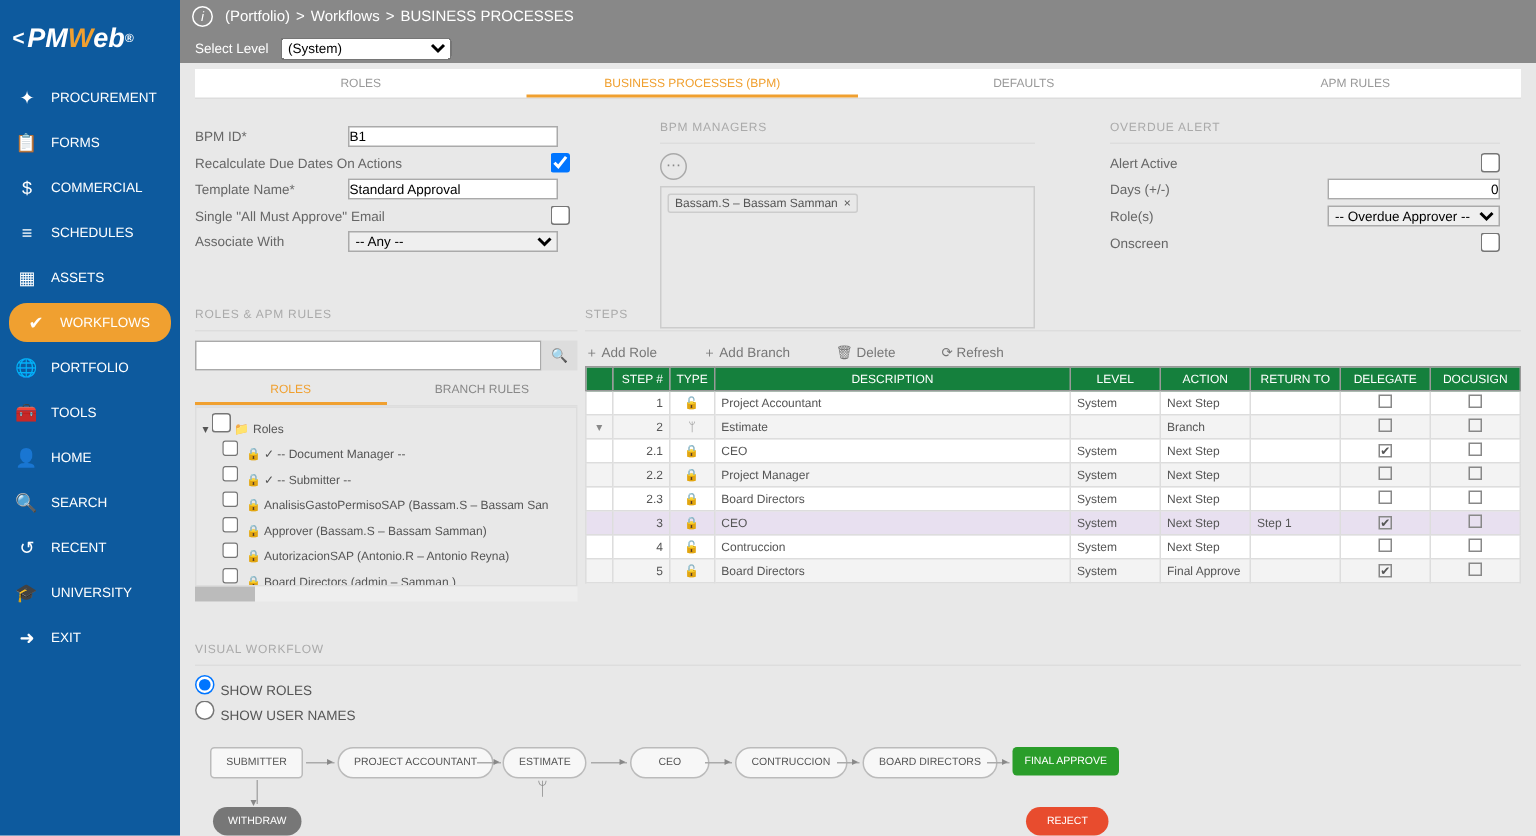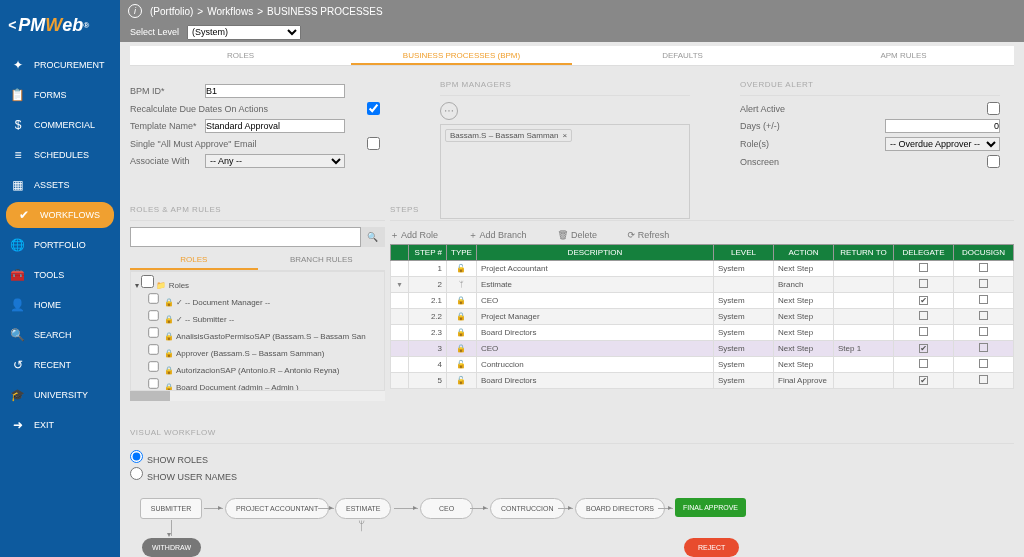--- a/index.html
+++ b/index.html
@@ -26,21 +26,21 @@
 
 .tabstrip { position: absolute; left: 130px; top: 46px; right: 10px; height: 20px; background: #fff; display: flex; font-size: 8px; border-bottom: 1px solid #ddd; }
 .tabstrip .tab { flex: 1; text-align: center; line-height: 20px; color: #999; cursor: pointer; }
 .tabstrip .tab.active { color: #f0a030; border-bottom: 2px solid #f0a030; }
 
 
 .content { position: absolute; left: 130px; top: 70px; right: 10px; bottom: 0; font-size: 9px; color: #555; }
 
 
 .form-row { display: flex; align-items: center; margin-bottom: 4px; }
-.form-row label { width: 75px; color: #666; font-size: 9px; }
+.form-row label { width: 102px; color: #666; font-size: 9px; }
 .form-row input[type=text], .form-row select { font-size: 9px; height: 14px; border: 1px solid #aaa; }
 
 .section-left { position: absolute; left: 0; top: 14px; width: 250px; }
 .section-mid { position: absolute; left: 310px; top: 10px; width: 250px; }
 .section-right { position: absolute; left: 610px; top: 10px; width: 260px; }
 
 .sec-title { font-size: 8px; color: #aaa; letter-spacing: 0.5px; margin-bottom: 6px; }
 .sec-line { border-bottom: 1px solid #ddd; margin-bottom: 6px; }
 
 .chip-box { border: 1px solid #ccc; height: 95px; padding: 4px; }
@@ -252,21 +252,21 @@
       <div class="active">ROLES</div>
       <div>BRANCH RULES</div>
     </div>
     <div class="tree">
       <div class="tree-root">▾ <input type="checkbox" style=""> 📁 <span>Roles</span></div>
       <div class="tree-item"><input type="checkbox" style=""><span class="lock">🔒</span><span>✓ -- Document Manager --</span></div>
       <div class="tree-item"><input type="checkbox" style=""><span class="lock">🔒</span><span>✓ -- Submitter --</span></div>
       <div class="tree-item"><input type="checkbox" style=""><span class="lock">🔒</span><span>AnalisisGastoPermisoSAP (Bassam.S – Bassam San</span></div>
       <div class="tree-item"><input type="checkbox" style=""><span class="lock">🔒</span><span>Approver (Bassam.S – Bassam Samman)</span></div>
       <div class="tree-item"><input type="checkbox" style=""><span class="lock">🔒</span><span>AutorizacionSAP (Antonio.R – Antonio Reyna)</span></div>
-      <div class="tree-item"><input type="checkbox" style=""><span class="lock">🔒</span><span>Board Document (admin – Admin )</span></div>
+      <div class="tree-item"><input type="checkbox" style=""><span class="lock">🔒</span><span>Board Directors (admin – Samman )</span></div>
 
     </div>
     <div class="tree-track">
         <div class="thumb"></div>
       </div>
   </div>
 
   <div class="steps-panel">
     <div class="sec-title">STEPS</div>
     <div class="sec-line"></div>

